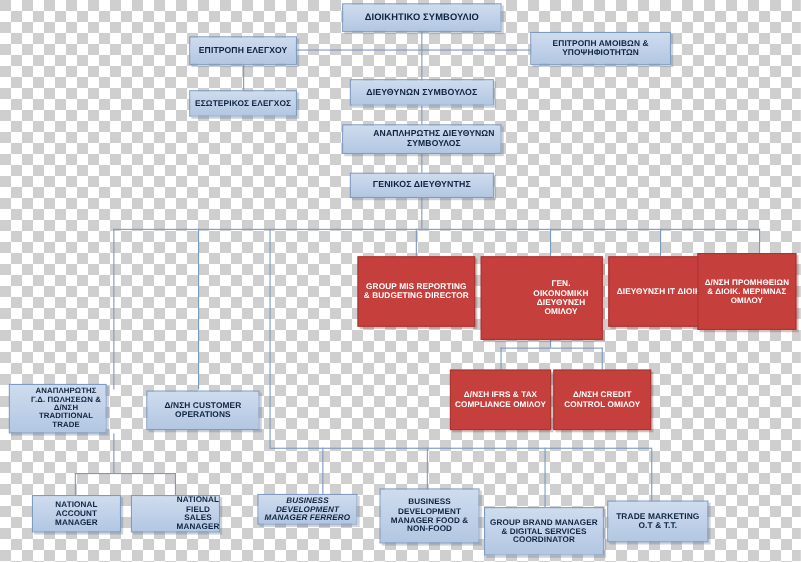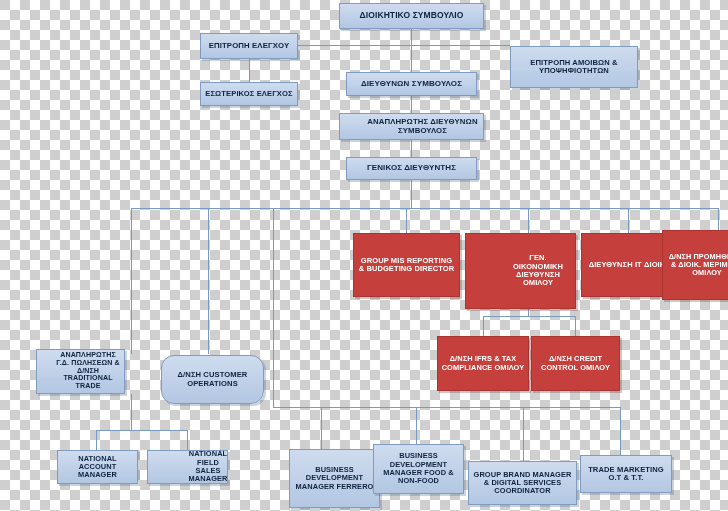--- a/index.html
+++ b/index.html
@@ -3,21 +3,21 @@
 <meta charset="utf-8">
 <style>
   html,body{margin:0;padding:0;}
   body{
     width:728px;height:511px;
     font-family:"Liberation Sans","DejaVu Sans",sans-serif;
     background:
       repeating-conic-gradient(#ffffff 0% 25%, #cfcfcf 0% 50%) 0 0 / 20px 20px;
     position:relative;overflow:hidden;
   }
-  #chart{position:absolute;inset:0;margin-left:28px;}
+  #chart{position:absolute;inset:0;}
 
   
   .node{
     position:absolute;
     box-sizing:border-box;
     display:flex;align-items:center;justify-content:center;
     text-align:center;
     line-height:1.12;
     letter-spacing:.1px;
     padding:2px 3px;
@@ -89,21 +89,21 @@
   <div class="ln lnv" style="left:592px;top:407px;height:48px;"></div>
 
   <div class="node blue" style="left:311px;top:3px;width:145px;height:26px;font-size:8.5px;">
     <span>ΔΙΟΙΚΗΤΙΚΟ ΣΥΜΒΟΥΛΙΟ</span>
   </div>
 
   <div class="node blue" style="left:172px;top:33px;width:98px;height:26px;font-size:7.8px;">
     <span>ΕΠΙΤΡΟΠΗ ΕΛΕΓΧΟΥ</span>
   </div>
 
-  <div class="node blue" style="left:482px;top:46px;width:128px;height:42px;font-size:7.6px;">
+  <div class="node blue" style="left:482px;top:29px;width:128px;height:30px;font-size:7.6px;">
     <span>ΕΠΙΤΡΟΠΗ ΑΜΟΙΒΩΝ &amp; ΥΠΟΨΗΦΙΟΤΗΤΩΝ</span>
   </div>
 
   <div class="node blue" style="left:172px;top:82px;width:98px;height:24px;font-size:7.6px;">
     <span>ΕΣΩΤΕΡΙΚΟΣ ΕΛΕΓΧΟΣ</span>
   </div>
 
   <div class="node blue" style="left:318px;top:72px;width:131px;height:24px;font-size:8px;">
     <span>ΔΙΕΥΘΥΝΩΝ ΣΥΜΒΟΥΛΟΣ</span>
   </div>
@@ -137,33 +137,33 @@
   </div>
 
   <div class="node red" style="left:503px;top:336px;width:89px;height:55px;font-size:7.4px;">
     <span>Δ/ΝΣΗ CREDIT CONTROL ΟΜΙΛΟΥ</span>
   </div>
 
   <div class="node blue" style="left:8px;top:349px;width:89px;height:45px;font-size:7.1px;padding-left:18px;">
     <span>ΑΝΑΠΛΗΡΩΤΗΣ Γ.Δ. ΠΩΛΗΣΕΩΝ &amp; Δ/ΝΣΗ TRADITIONAL TRADE</span>
   </div>
 
-  <div class="node blue" style="left:133px;top:355px;width:103px;height:49px;font-size:7.6px;border-radius:13px;">
+  <div class="node blue" style="left:133px;top:355px;width:103px;height:36px;font-size:7.6px;">
     <span>Δ/ΝΣΗ  CUSTOMER OPERATIONS</span>
   </div>
 
   <div class="node blue" style="left:29px;top:450px;width:81px;height:34px;font-size:7.4px;">
     <span>NATIONAL ACCOUNT MANAGER</span>
   </div>
 
   <div class="node blue" style="left:119px;top:450px;width:81px;height:34px;font-size:7.4px;padding-left:44px;">
     <span>NATIONAL FIELD SALES MANAGER</span>
   </div>
 
-  <div class="node blue" style="left:261px;top:449px;width:91px;height:59px;font-size:7.4px;">
+  <div class="node blue" style="left:234px;top:449px;width:91px;height:28px;font-size:7.4px;font-style:italic;">
     <span>BUSINESS DEVELOPMENT MANAGER FERRERO</span>
   </div>
 
   <div class="node blue" style="left:345px;top:444px;width:91px;height:50px;font-size:7.4px;">
     <span>BUSINESS DEVELOPMENT MANAGER FOOD &amp; NON-FOOD</span>
   </div>
 
   <div class="node blue" style="left:440px;top:461px;width:109px;height:44px;font-size:7.4px;">
     <span>GROUP BRAND MANAGER &amp; DIGITAL SERVICES COORDINATOR</span>
   </div>

